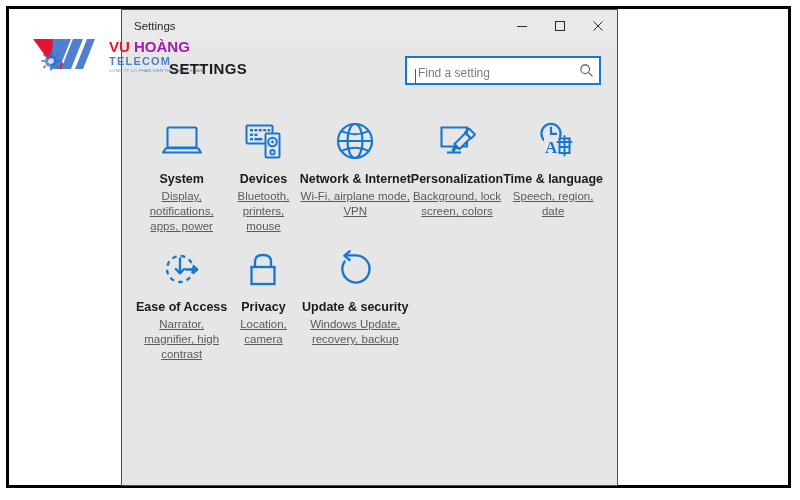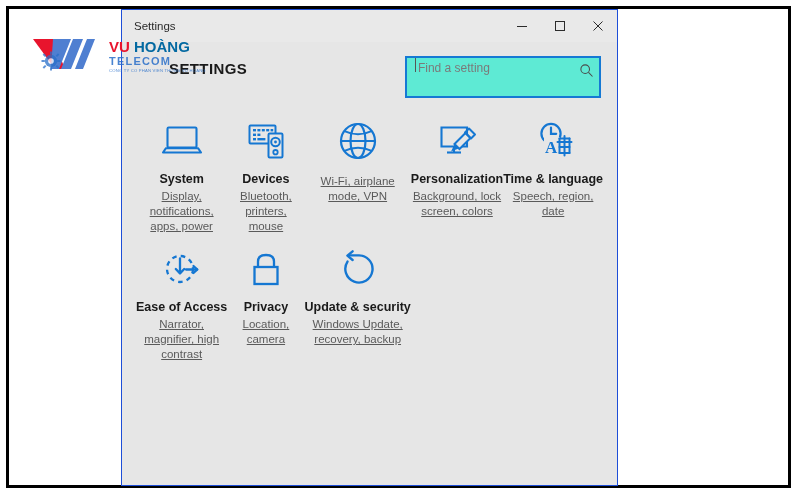--- a/index.html
+++ b/index.html
@@ -49,21 +49,21 @@
     height: 40px;
   }
   .wm-line1 {
     font-size: 15px;
     font-weight: bold;
     letter-spacing: 0px;
     line-height: 16px;
     white-space: nowrap;
   }
   .wm-vu { color: #e8142d; }
-  .wm-hoang { color: #0369a1; }
+  .wm-hoang { color: #a21caf; }
   .wm-line2 {
     font-size: 11px;
     font-weight: bold;
     color: #2a6fc9;
     letter-spacing: 1.2px;
     line-height: 13px;
     white-space: nowrap;
     opacity: .85;
   }
   .wm-sub {
@@ -141,26 +141,26 @@
     font-weight: bold;
     letter-spacing: .4px;
     color: #1a1a1a;
     white-space: nowrap;
   }
   #search-wrap {
     position: absolute;
     right: 16px;
     top: 14px;
     width: 196px;
-    height: 42px;
-    background: #5eead4;
+    height: 29px;
+    background: #ffffff;
     border: 2px solid #1579d4;
     box-sizing: border-box;
     display: flex;
-    align-items: flex-start;
+    align-items: flex-end;
   }
   #search-caret {
     width: 1px;
     height: 14px;
     background: #555;
     margin-left: 8px;
   }
   #search-input {
     flex: 1;
     border: 0;
@@ -318,20 +318,21 @@
       <div class="tile">
         <div class="tile-icon">
           <svg width="42" height="42" viewBox="0 0 42 42" aria-hidden="true">
             <circle cx="21" cy="21" r="17" fill="none" stroke="currentColor" stroke-width="2.2"></circle>
             <ellipse cx="21" cy="21" rx="7.5" ry="17" fill="none" stroke="currentColor" stroke-width="2.2"></ellipse>
             <line x1="4" y1="21" x2="38" y2="21" stroke="currentColor" stroke-width="2.2"></line>
             <path d="M7.4 11.2 Q21 17.4 34.6 11.2" fill="none" stroke="currentColor" stroke-width="2"></path>
             <path d="M7.4 30.8 Q21 24.6 34.6 30.8" fill="none" stroke="currentColor" stroke-width="2"></path>
           </svg>
         </div>
+        <div class="tile-title">Network &amp; Internet</div>
         <div class="tile-desc">Wi-Fi, airplane mode, VPN</div>
       </div>
 
       <div class="tile">
         <div class="tile-icon">
           <svg width="46" height="42" viewBox="0 0 46 42" aria-hidden="true">
             <path d="M7.5 7.5 H33 V26.5 H7.5 Z" fill="none" stroke="currentColor" stroke-width="2.1"></path>
             <line x1="20" y1="26.5" x2="20" y2="32" stroke="currentColor" stroke-width="2.1"></line>
             <line x1="13" y1="32.5" x2="27" y2="32.5" stroke="currentColor" stroke-width="2.1"></line>
             <path d="M20.5 24 L31.5 13 L36.5 18 L25.5 29 Z" fill="#e6e6e6" stroke="currentColor" stroke-width="2"></path>

